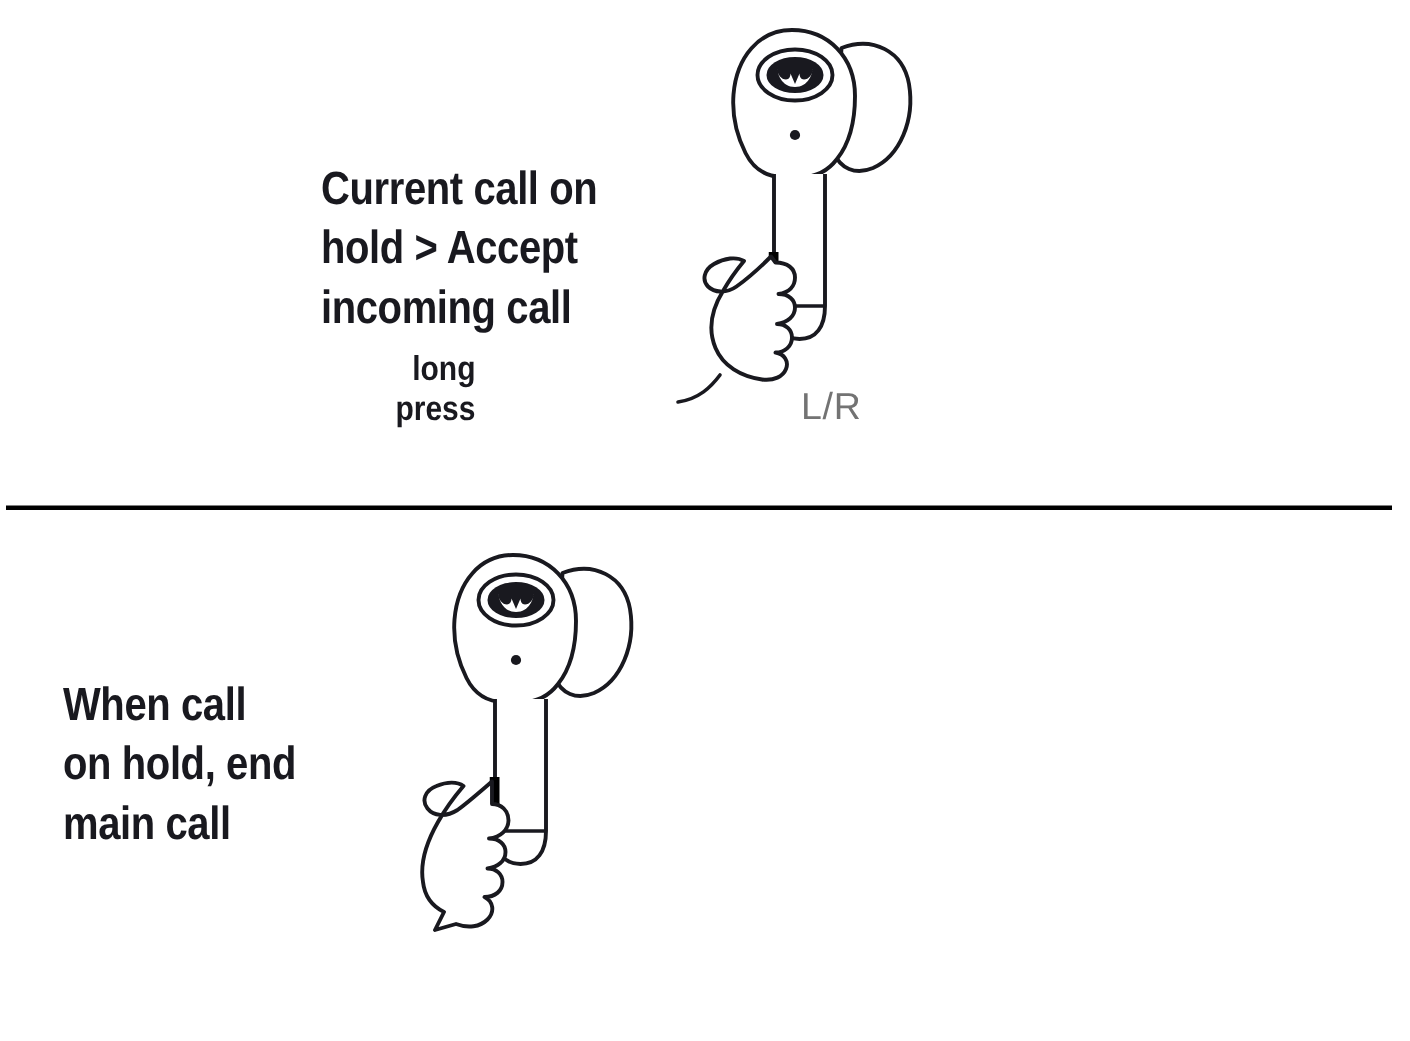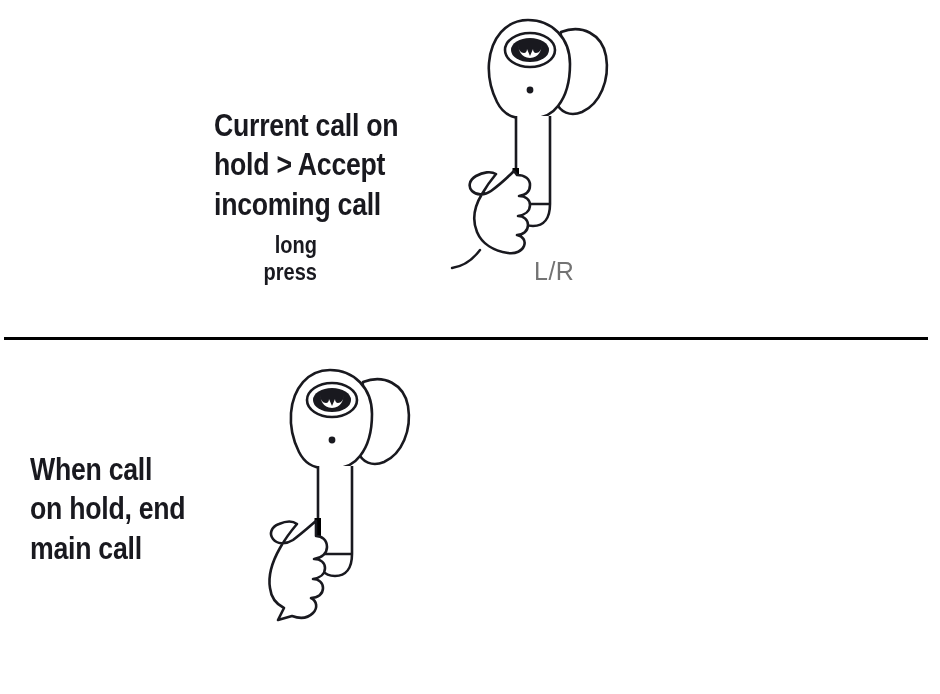--- a/index.html
+++ b/index.html
@@ -115,21 +115,21 @@
   </svg>
 
   <div class="press-label" style="right:443px;top:232px;width:120px;">long
 press</div>
 
   <div class="lr-label" style="left:534px;top:259px;">L/R</div>
 </div>
 
 <div class="divider" style="left:4px;top:337px;width:924px;height:3px;"></div>
 
-<div class="panel" style="left:0;top:340px;width:470px;height:348px;">
+<div class="panel" style="left:12px;top:340px;width:470px;height:348px;">
 
   <div class="instr-text" style="left:30px;top:110px;width:300px;">When call
 on hold, end
 main call</div>
 
   <svg width="220" height="300" viewBox="0 0 220 300" style="position:absolute;left:262px;top:18px;">
 
     <path d="M101 24 C122 16 142 26 146 48 C150 72 140 96 122 104 C110 109 100 104 96 94 Z" fill="#ffffff" stroke="#19191f" stroke-width="2.6" stroke-linejoin="round"></path>
 
     <path d="M68 12 C92 12 110 30 110 56 C110 74 106 88 98 98 C92 106 84 110 74 110 L62 110

